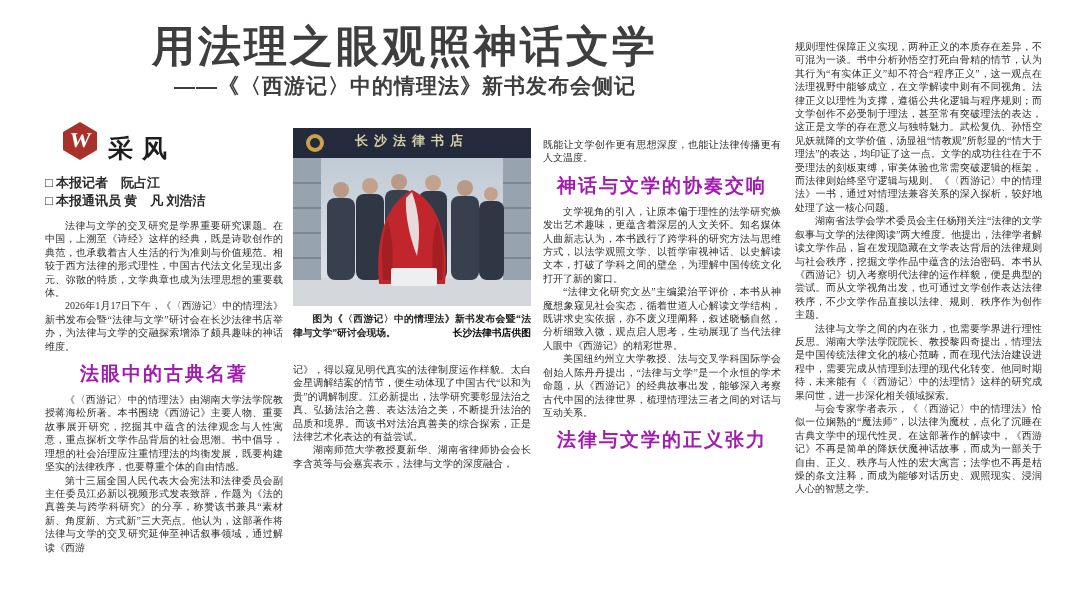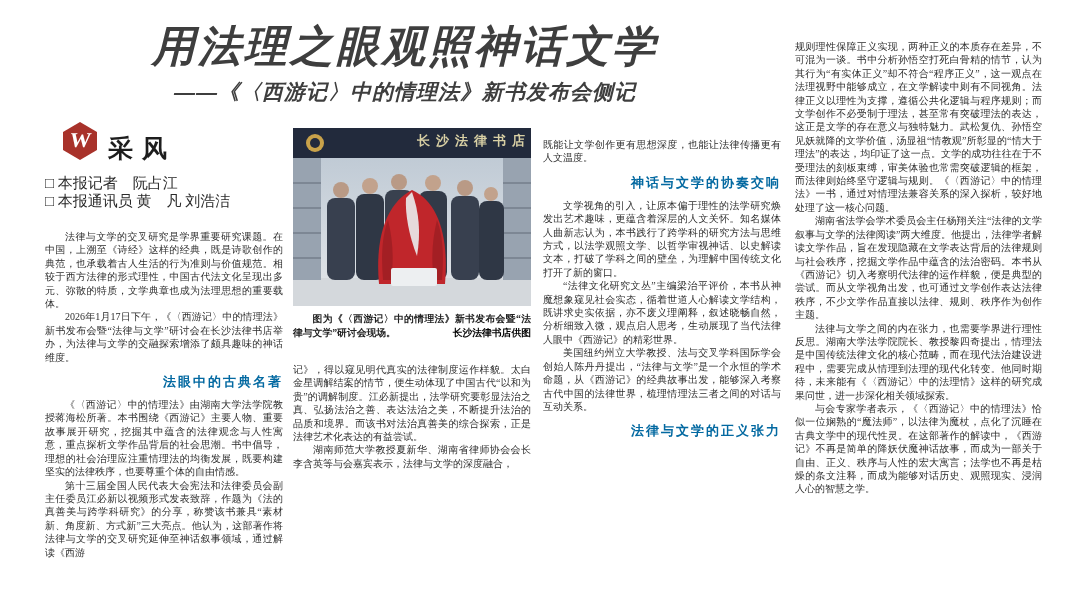--- a/index.html
+++ b/index.html
@@ -1,48 +1,48 @@
 <!DOCTYPE html>
 <html><head>
 <meta charset="utf-8">
 <style>
   html,body{margin:0;padding:0;background:#ffffff;}
   .page{position:relative;width:1079px;height:613px;background:#ffffff;overflow:hidden;
         color:#2d2d2d;font-family:"Liberation Serif","DejaVu Serif",serif;}
   
   .header{position:absolute;left:70px;top:22px;width:670px;text-align:center;}
   .title{font-family:"Liberation Sans","DejaVu Sans",sans-serif;font-weight:700;
-         font-size:43px;line-height:1.12;color:#3e3e3e;letter-spacing:3px;font-style:italic;}
-  .subtitle{margin-top:8px;font-family:"Liberation Sans","DejaVu Sans",sans-serif;
-         font-weight:700;font-size:21px;color:#3e3e3e;letter-spacing:1px;font-style:italic;}
+         font-size:43px;line-height:1.12;color:#3e3e3e;letter-spacing:3px;}
+  .subtitle{margin-top:2px;font-family:"Liberation Sans","DejaVu Sans",sans-serif;
+         font-weight:700;font-size:21px;color:#3e3e3e;letter-spacing:1px;}
   
   .col{position:absolute;width:238px;font-size:10px;line-height:13.4px;text-align:justify;
        text-justify:inter-character;color:#2e2e2e;}
   #col1{left:45px;top:120px;}
   #col2{left:293px;top:128px;}
   #col3{left:543px;top:114px;}
   #col4{left:795px;top:16px;width:247px;}
   .col p{margin:0;text-indent:2em;}
   .col p.cont{text-indent:0;margin-top:24px;}
   .section-head{font-family:"Liberation Sans","DejaVu Sans",sans-serif;font-weight:700;
-       font-size:13px;line-height:1;text-align:right;margin:11px 0 10px;color:#0369a1;
+       font-size:19px;line-height:1;text-align:center;margin:11px 0 10px;color:#a21caf;
        letter-spacing:2px;}
   
   .logo-row{display:flex;align-items:center;gap:11px;margin:2px 0 14px 18px;}
   .logo-hex{width:34px;height:38px;background:#a8322a;flex:0 0 auto;
        clip-path:polygon(50% 0,100% 26%,100% 74%,50% 100%,0 74%,0 26%);
        display:flex;align-items:center;justify-content:center;}
   .logo-hex span{color:#fff;font-family:"Liberation Serif",serif;font-weight:700;
        font-size:21px;transform:skewX(-8deg);}
   .logo-name{font-weight:700;font-size:25px;letter-spacing:9px;color:#1d1d1d;margin-top:16px;}
-  .byline{font-weight:400;font-size:15px;line-height:18px;color:#2a2a2a;margin-bottom:20px;}
+  .byline{font-weight:700;font-size:13px;line-height:18px;color:#2a2a2a;margin-bottom:9px;}
   
   .photo{position:relative;width:238px;height:178px;margin-bottom:6px;}
   .photo svg{display:block;}
-  .sign-text{position:absolute;top:6px;left:0;right:0;text-align:right;
+  .sign-text{position:absolute;top:6px;left:0;right:0;text-align:center;
        font-family:"Liberation Sans","DejaVu Sans",sans-serif;font-weight:700;
        font-size:13px;color:#d8cfa4;letter-spacing:6px;}
   .caption{position:relative;font-weight:700;font-size:9.8px;line-height:13.5px;
        text-indent:2em;margin-bottom:0;color:#222;}
   .credit{position:absolute;right:0;bottom:0;font-weight:700;color:#000;background:#fff;
        padding-left:4px;}
 </style>
 </head>
 <body>
 

